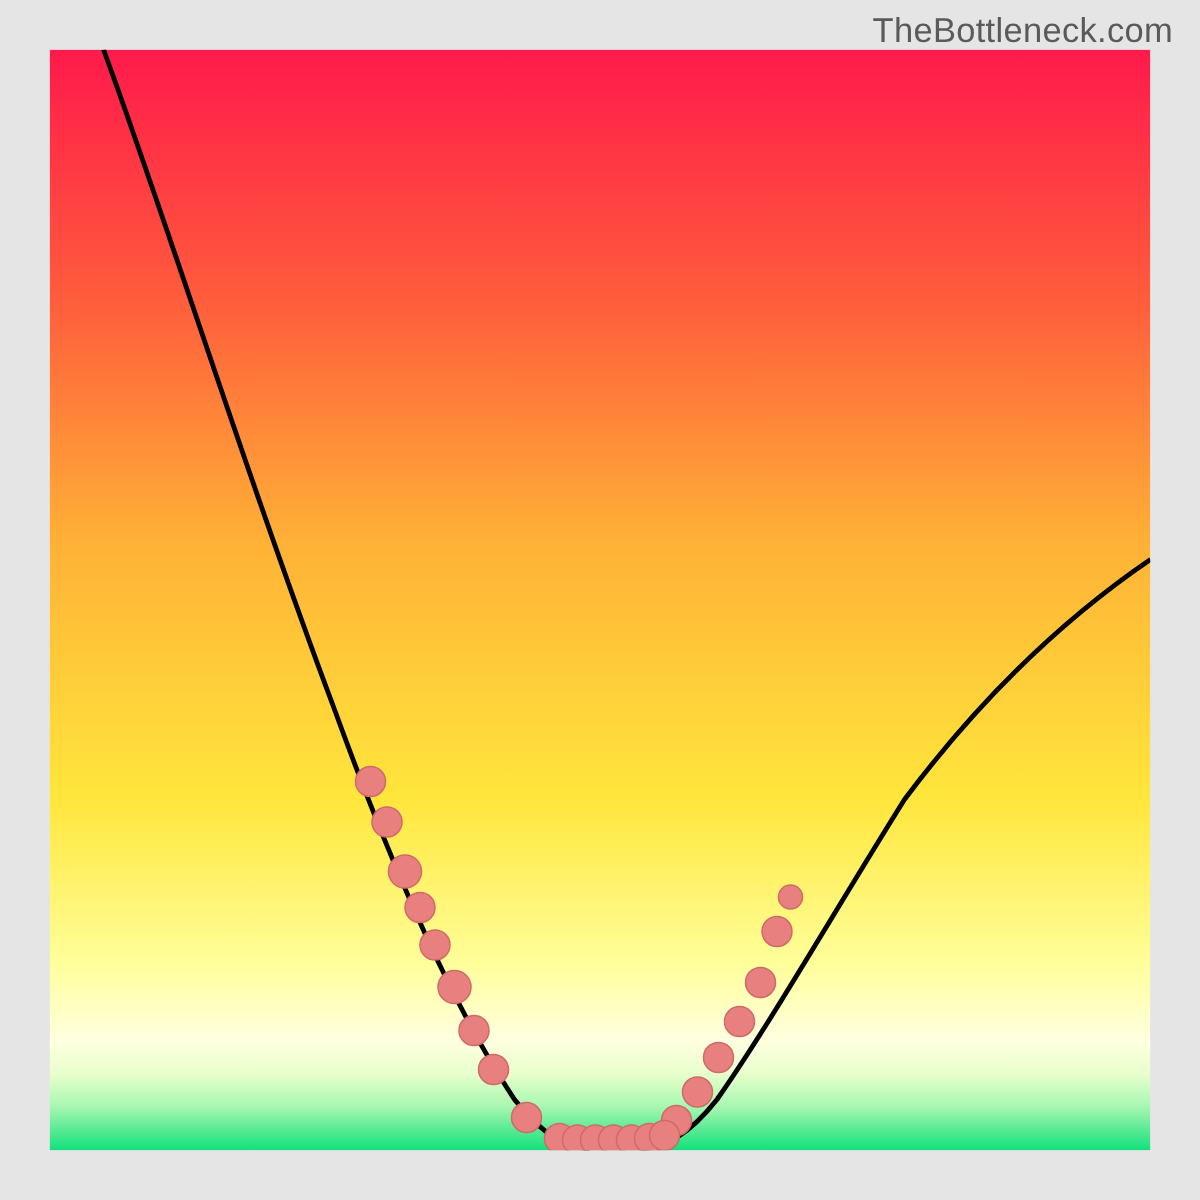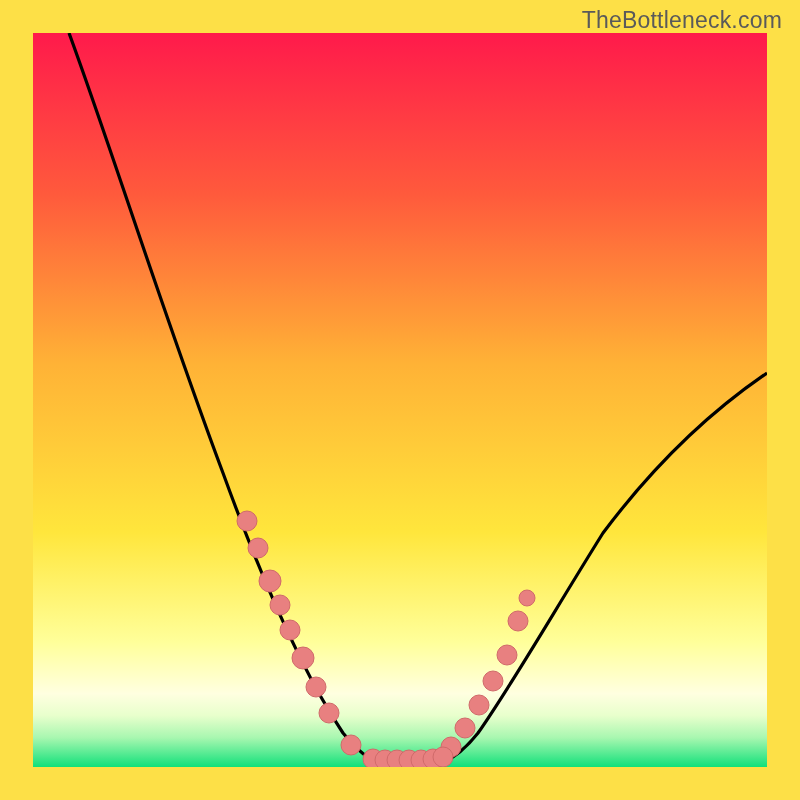--- a/index.html
+++ b/index.html
@@ -7,21 +7,21 @@
     padding: 0;
     width: 800px;
     height: 800px;
     overflow: hidden;
     background: #000;
     font-family: Arial, Helvetica, sans-serif;
   }
   .frame {
     position: absolute;
     inset: 0;
-    background: #fde047;
+    background: #e5e5e5;
   }
   .plot {
     position: absolute;
     left: 33px;
     top: 33px;
     width: 734px;
     height: 734px;
     overflow: hidden;
   }
   .watermark {

